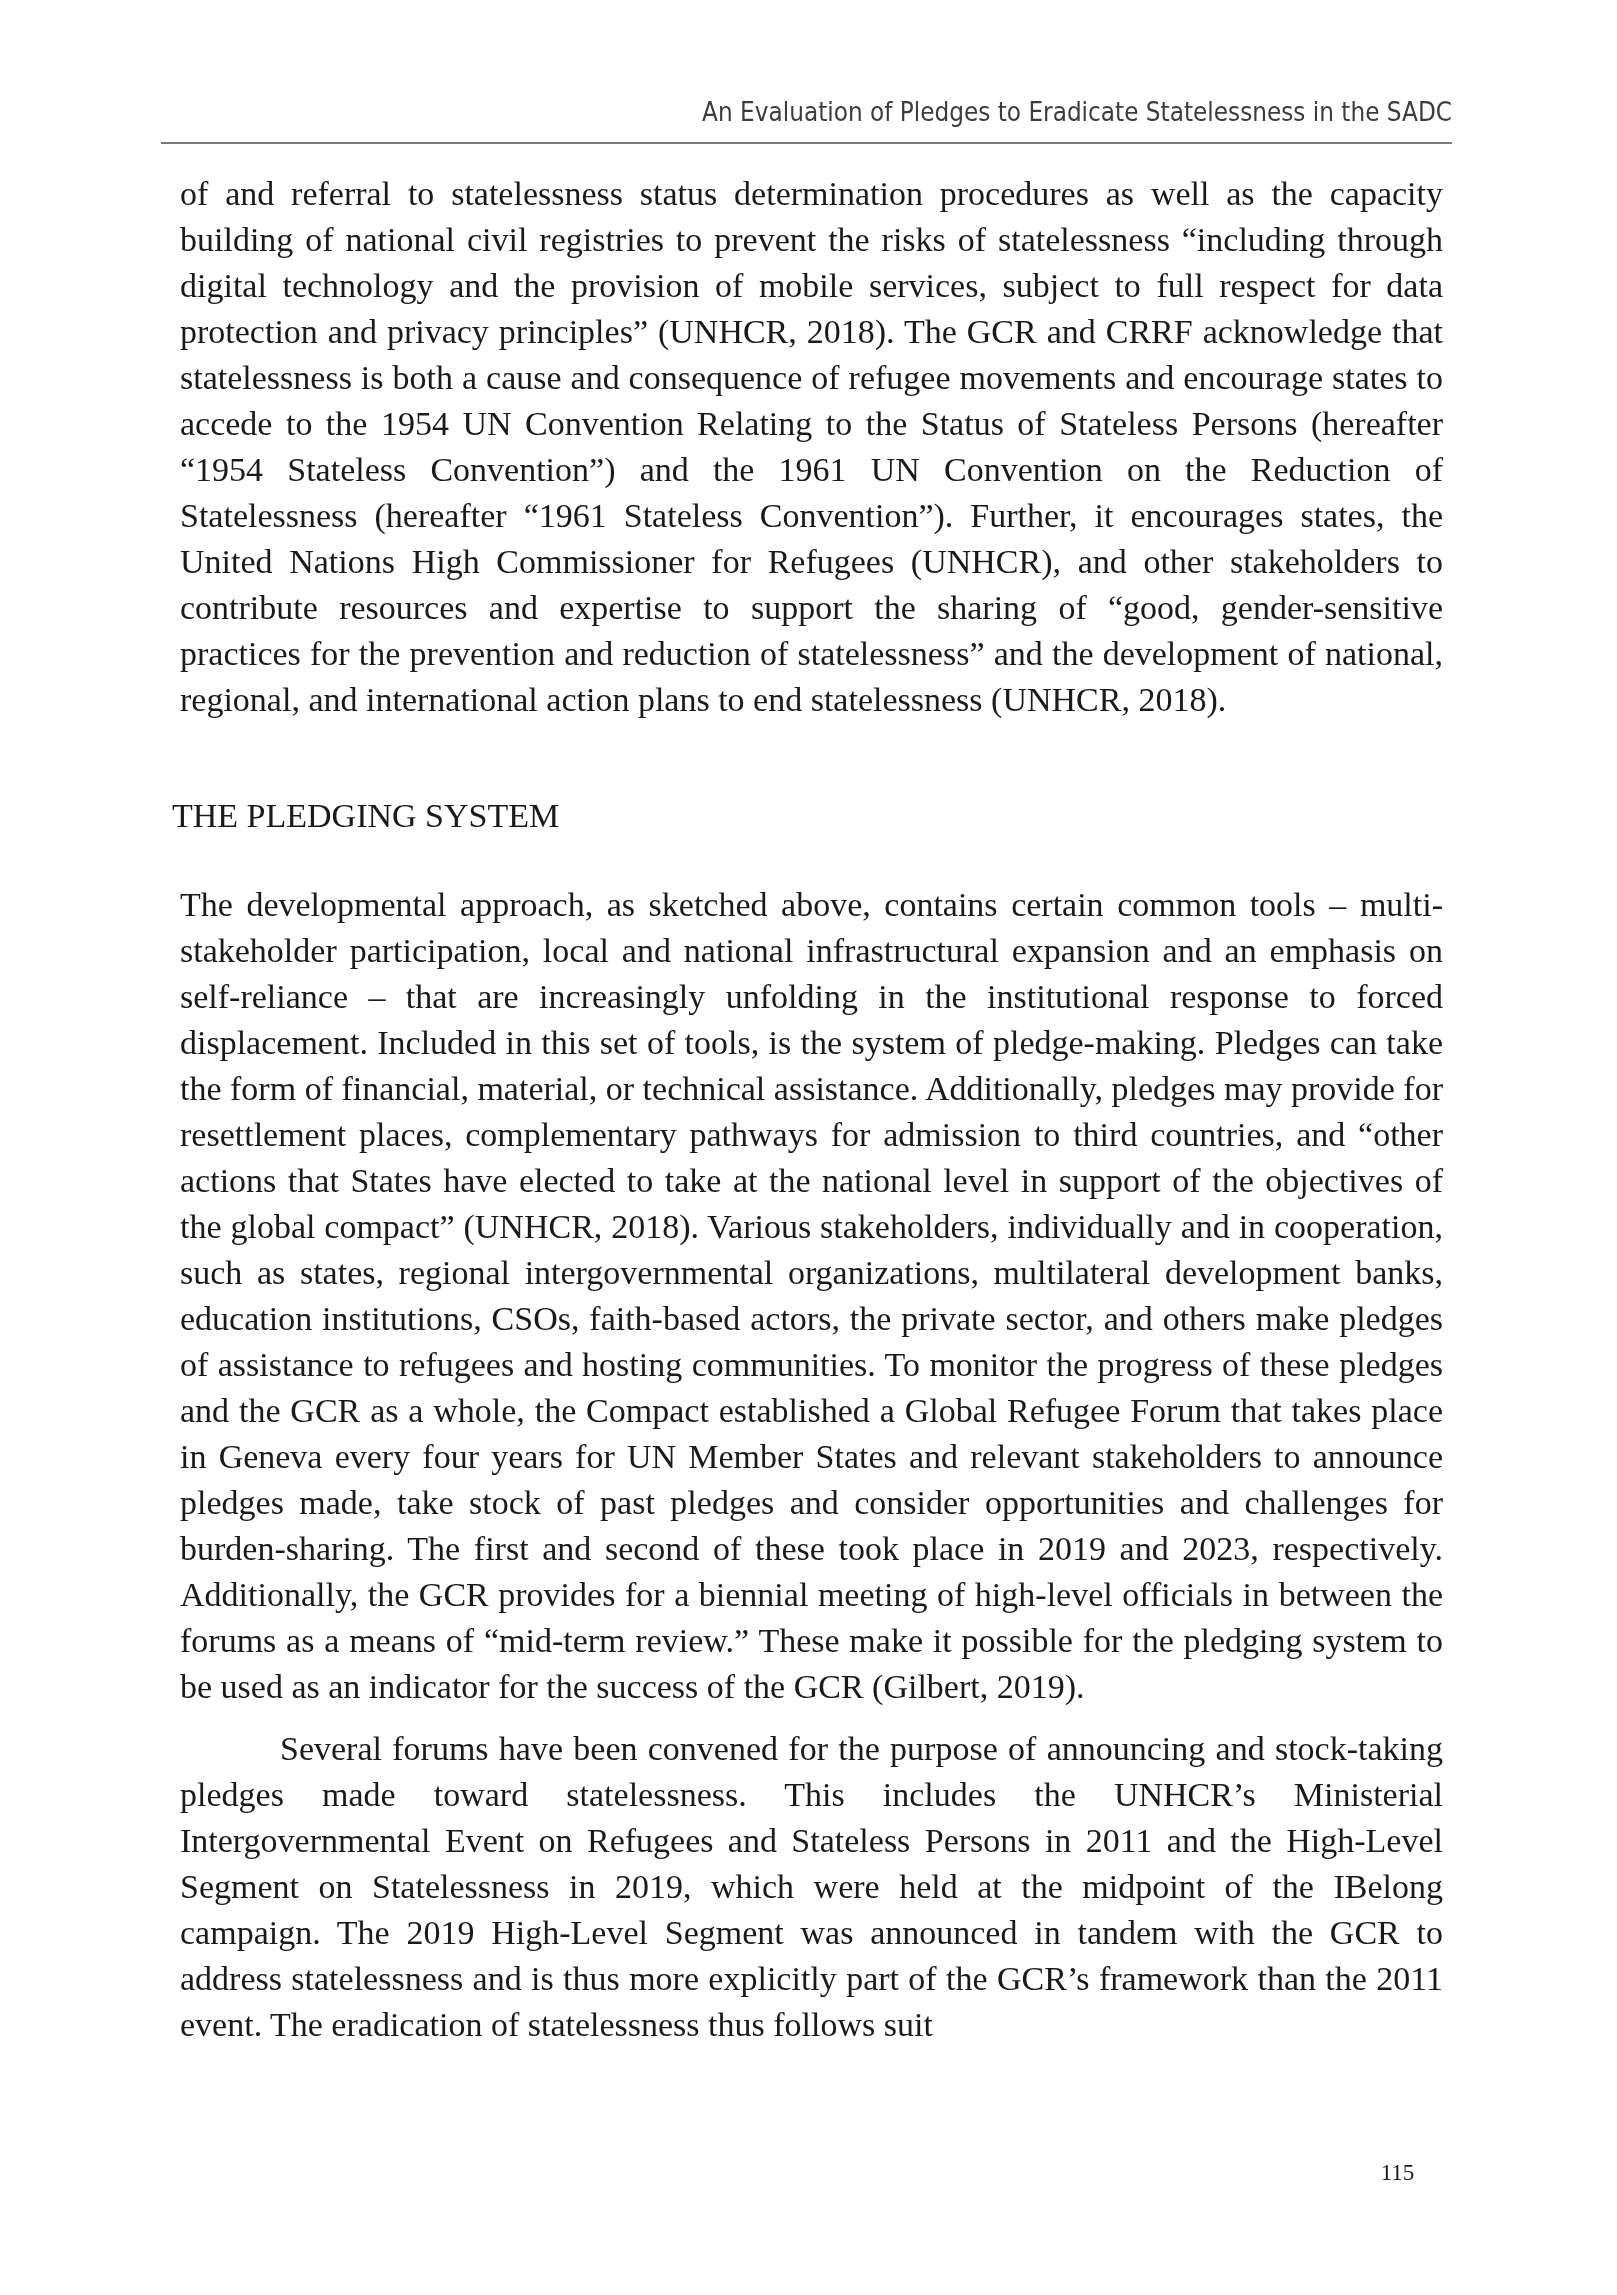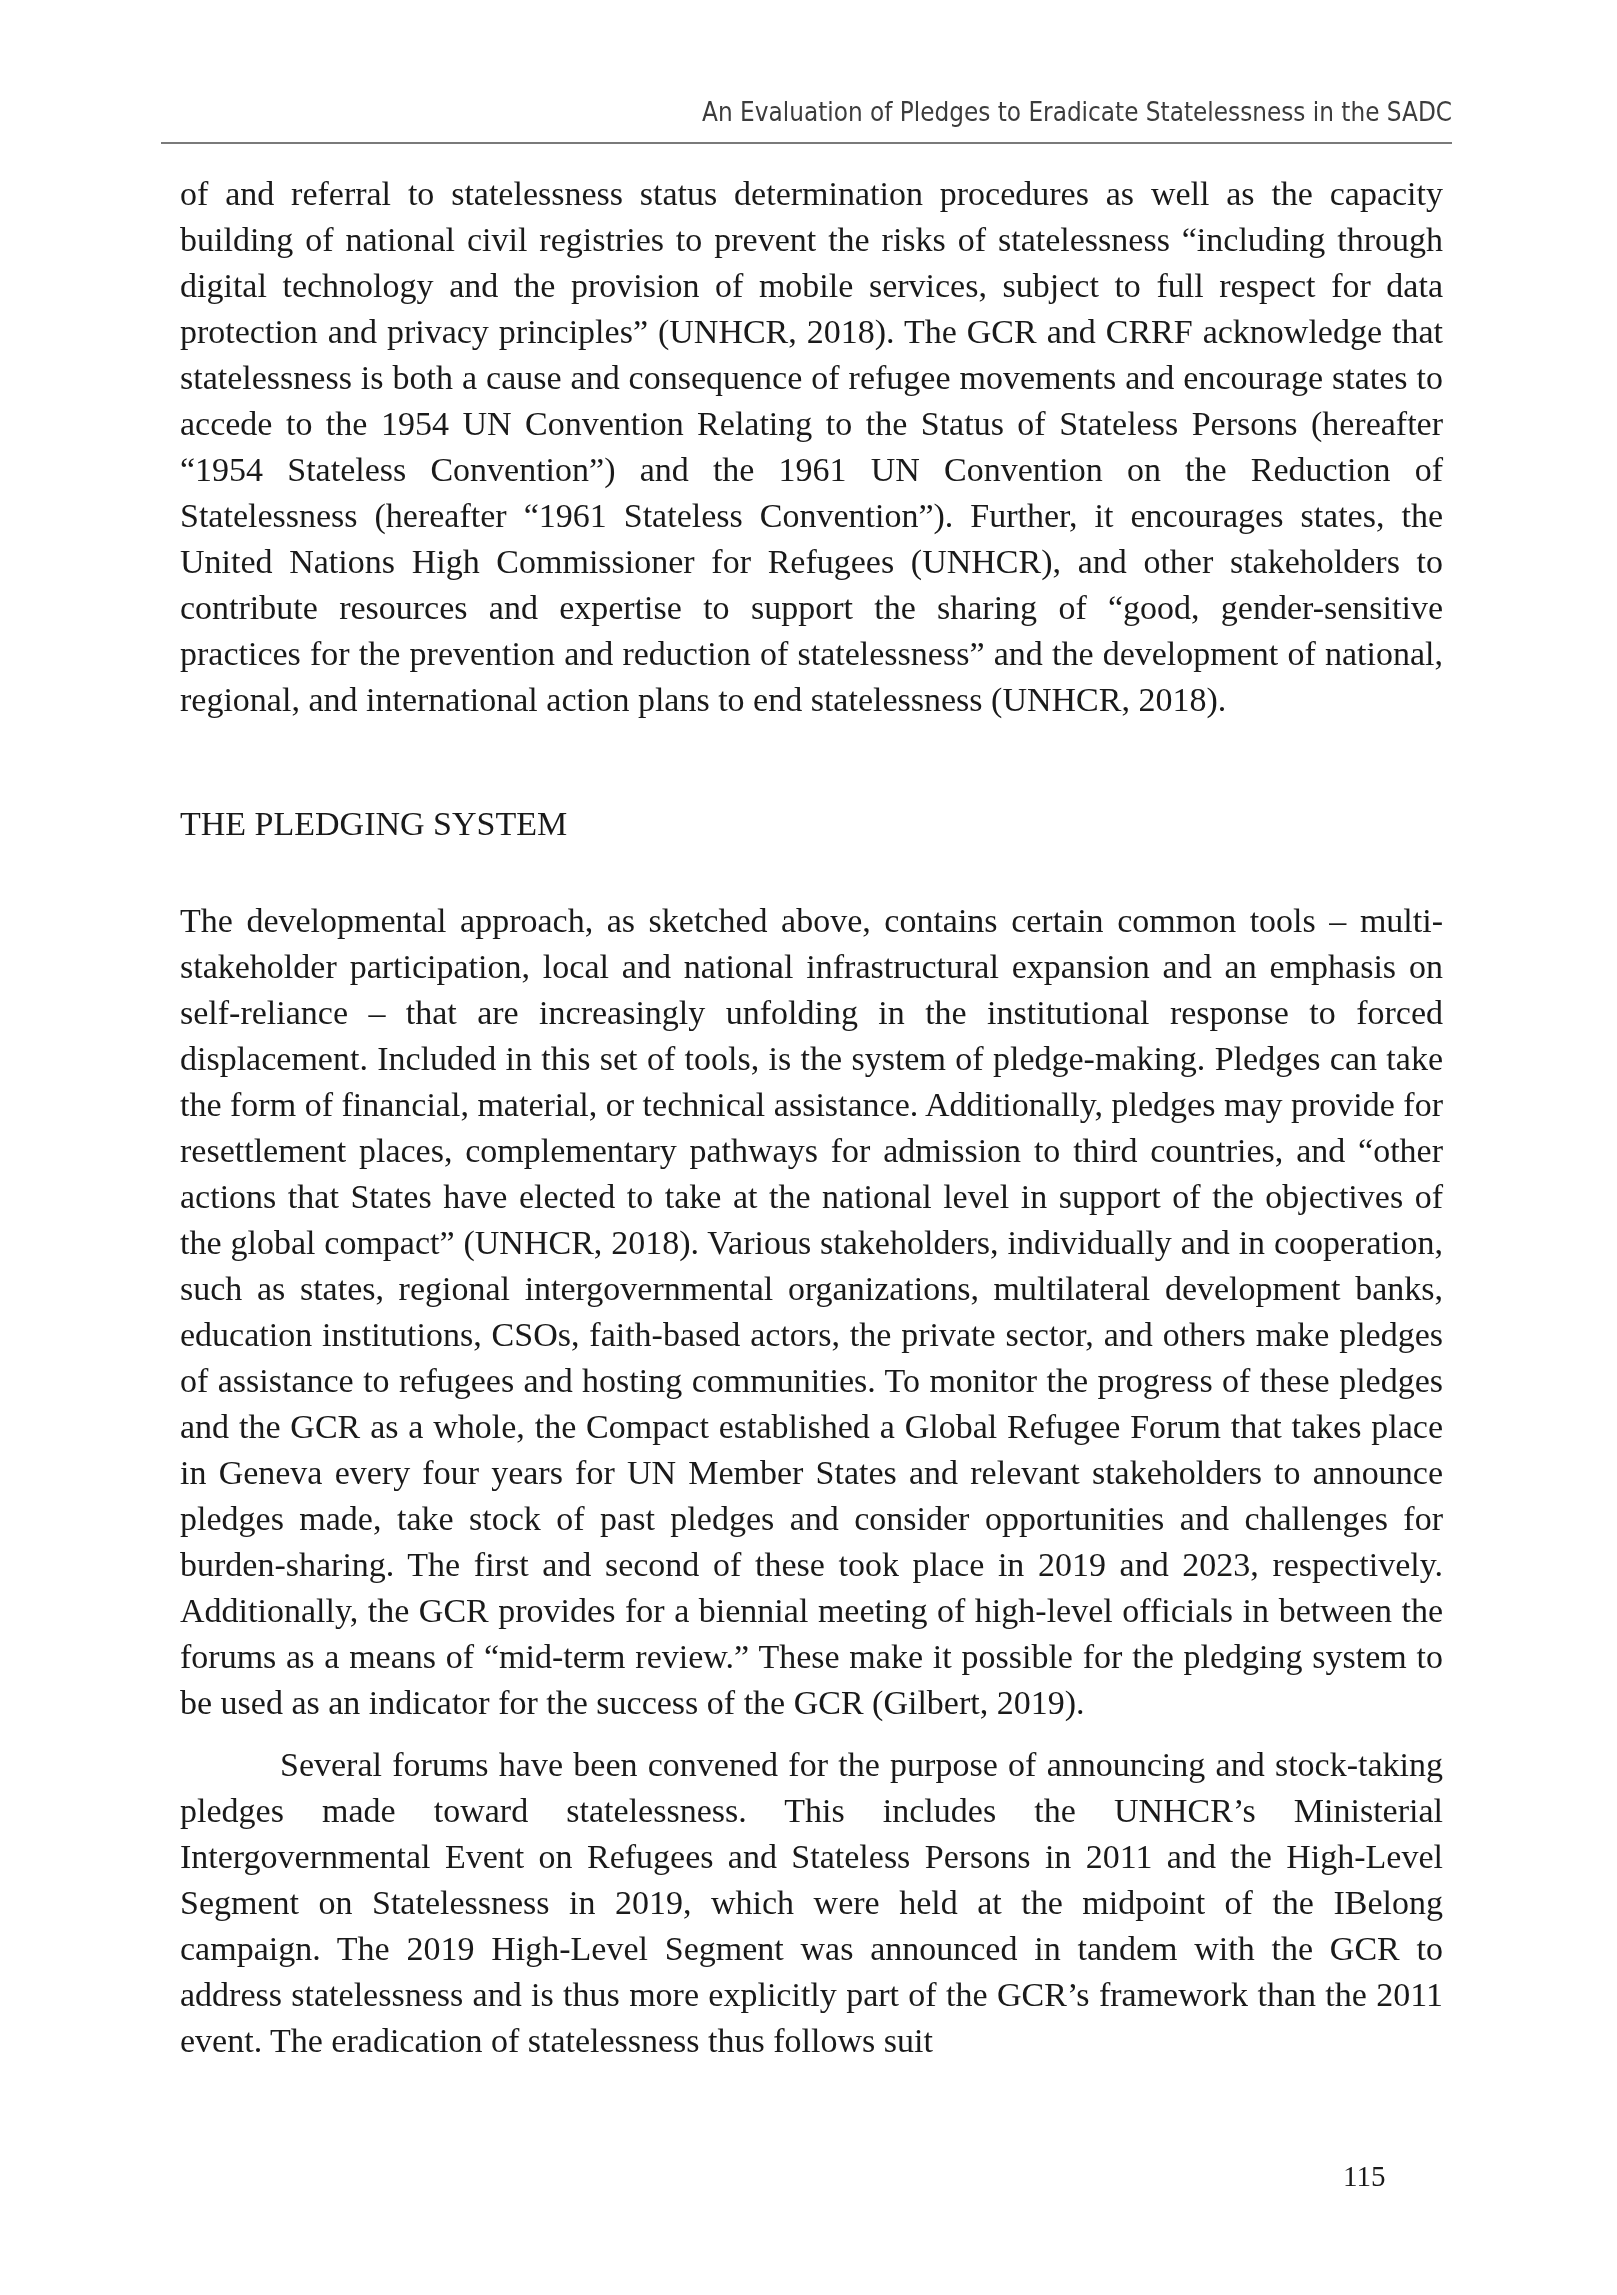--- a/index.html
+++ b/index.html
@@ -19,28 +19,28 @@
   .body-text {
     position:absolute; left:164px; width:1295px; top:155px;
     font-family:"Liberation Serif", "DejaVu Serif", serif; font-size:34px;
     line-height:46px; color:#1a1a1a;
   }
   .body-text p {
     margin:16px; text-align:justify; text-align-last:left; hyphens:none;
   }
   .body-text p.indent { text-indent:100px; }
   .body-text h2 {
-    margin:16px; font-weight:normal; font-size:34px; line-height:46px;
+    margin:8px; font-weight:normal; font-size:34px; line-height:46px;
     font-family:"Liberation Serif", "DejaVu Serif", serif; color:#1a1a1a;
   }
   .gap-before-heading { height:46px; }
   .gap-after-heading { height:19px; }
   .page-number {
-    position:absolute; left:1343px; width:109px; top:2160px; text-align:left;
-    font-family:"Liberation Serif", "DejaVu Serif", serif; font-size:29px; color:#1a1a1a;
+    position:absolute; left:1343px; width:109px; top:2160px; text-align:center;
+    font-family:"Liberation Serif", "DejaVu Serif", serif; font-size:23px; color:#1a1a1a;
   }
 </style>
 </head>
 <body>
 
 <div class="page">
   <div class="running-head">An Evaluation of Pledges to Eradicate Statelessness in the SADC</div>
   <div class="head-rule"></div>
 
   <div class="body-text">

